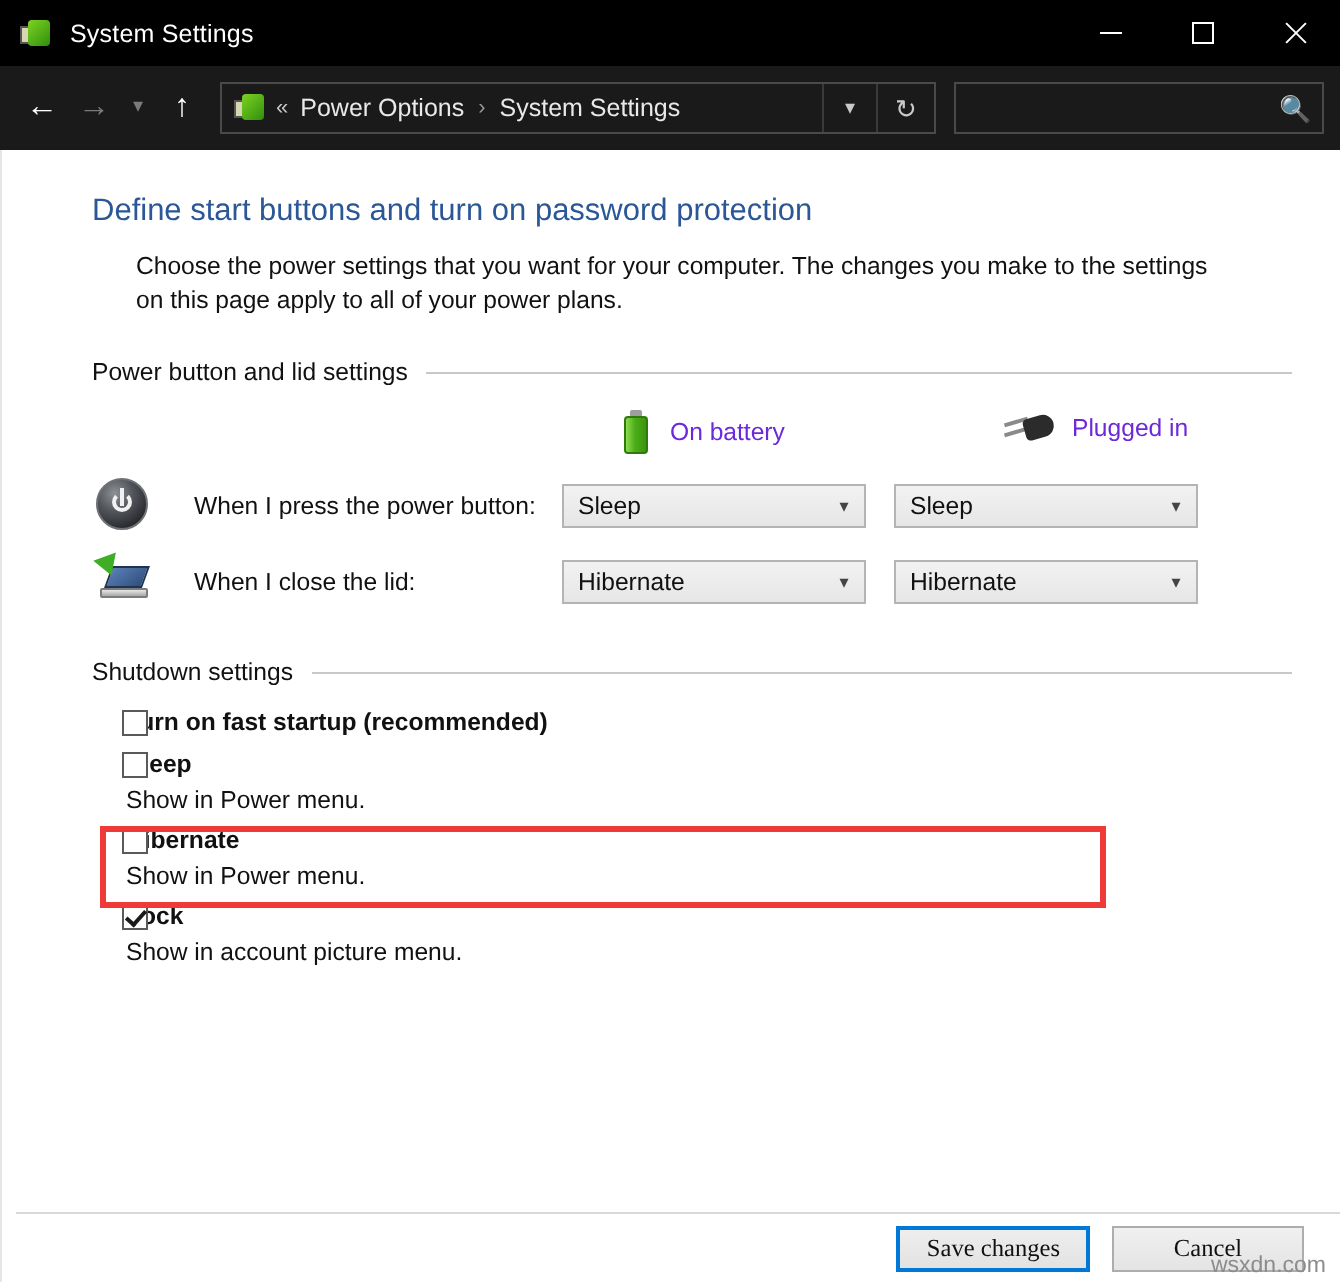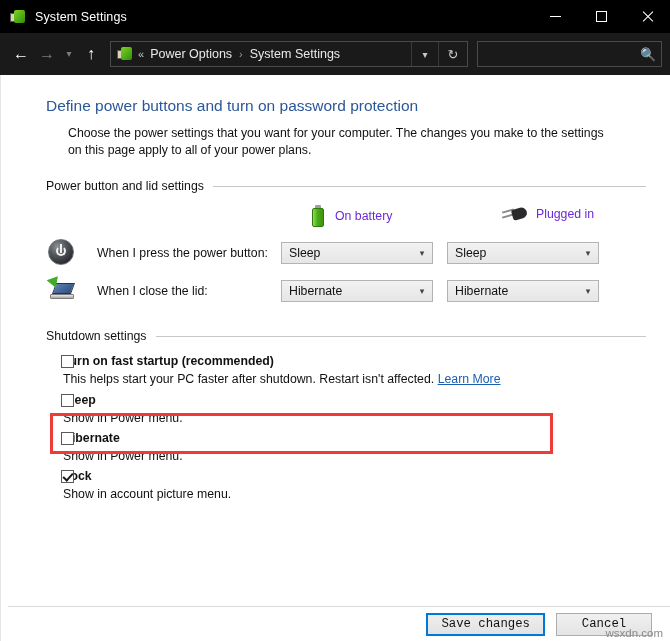--- a/index.html
+++ b/index.html
@@ -481,21 +481,21 @@
     align-items: center;
     padding-right: 18px;
   }
   .btn {
     height: 23px;
     min-width: 96px;
     padding: 0 13px;
     background: linear-gradient(to bottom,#f0f0f0 0%, #e4e4e4 100%);
     border: 1px solid #adadad;
     box-sizing: border-box;
-    font-family: Liberation Mono, monospace;
+    font-family: Liberation Serif, serif;
     font-size: 12.3px;
     color: #111;
     margin-left: 11px;
     cursor: default;
   }
   .btn.primary {
     border: 2px solid #0078d7;
     background: linear-gradient(to bottom,#eeeeee 0%, #e2e2e2 100%);
   }
   .watermark {
@@ -569,21 +569,21 @@
 
   <div class="searchbox">
     <input class="search-input" type="text" value="" placeholder="" style="">
     <div class="search-ico">🔍</div>
   </div>
 </div>
 
 <div class="content">
   <div class="left-edge"></div>
 
-  <div class="page-head">Define power buttons and turn on password protection</div>
+  <div class="page-head">Define start buttons and turn on password protection</div>
   <div class="page-sub">Choose the power settings that you want for your computer. The changes you make to the settings on this page apply to all of your power plans.</div>
 
   <div class="group">
     <span class="group-label">Power button and lid settings</span>
     <span class="group-rule"></span>
   </div>
 
   <div class="col-heads">
     <div class="col-head col-battery">
       <div class="battery-ico">
@@ -639,24 +639,20 @@
   <div class="group" style="margin-top:18px;">
     <span class="group-label">Shutdown settings</span>
     <span class="group-rule"></span>
   </div>
 
   <div style="margin-top:11px;">
 
     <div class="chk-item">
       <div class="chk-box"></div>
       <div class="chk-title">Turn on fast startup (recommended)</div>
-      <div class="chk-desc">
-        <span>This helps start your PC faster after shutdown. Restart isn't affected.</span>
-        <span class="learn-link">Learn More</span>
-      </div>
     </div>
 
     <div class="chk-item" style="margin-top:6px;">
       <div class="chk-box"></div>
       <div class="chk-title">Sleep</div>
       <div class="chk-desc">Show in Power menu.</div>
     </div>
 
     <div class="chk-item" style="margin-top:5px;">
       <div class="chk-box"></div>

